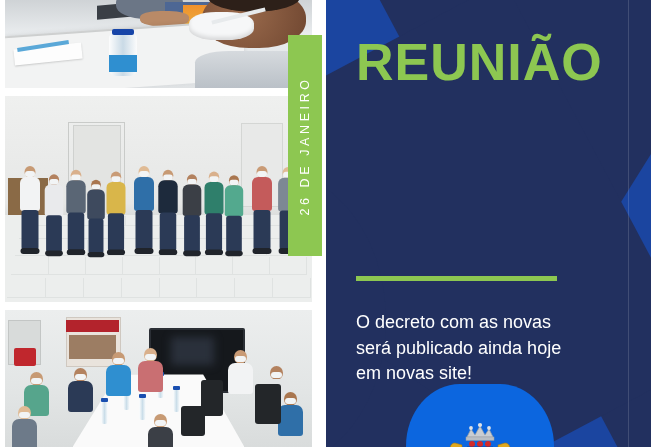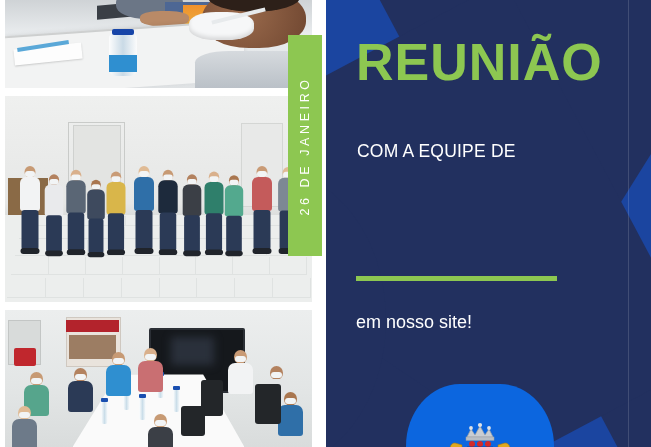--- a/index.html
+++ b/index.html
@@ -397,27 +397,28 @@
     <div class="band band-dark-4"></div>
     <div class="curve2"></div>
     <div class="hairline"></div>
 
     <div class="crest-disc" style="left:80px;top:384px;"></div>
 
     <div class="content">
       <div class="title">REUNIÃO</div>
 
       <div class="subtitle">
-        <div>COM A EQUIPE DE</div>
       </div>
 
       <div class="divider"></div>
 
       <div class="body-text">
-        <div>em nosso site!</div>
+        <div>O decreto com as novas</div>
+        <div>será publicado ainda hoje</div>
+        <div>em novas site!</div>
       </div>
     </div>
   </div>
 
   <svg class="crest" viewBox="0 0 62 40">
 
     <path d="M6 22 C2 22 0 26 2 30 C4 34 9 35 13 33 L13 24 Z" fill="#e0a81f" stroke="#a97a10" stroke-width="0.6"></path>
     <path d="M56 22 C60 22 62 26 60 30 C58 34 53 35 49 33 L49 24 Z" fill="#e0a81f" stroke="#a97a10" stroke-width="0.6"></path>
     <path d="M10 26 l4 2 -4 2 z" fill="#f2c64a"></path>
     <path d="M52 26 l-4 2 4 2 z" fill="#f2c64a"></path>

